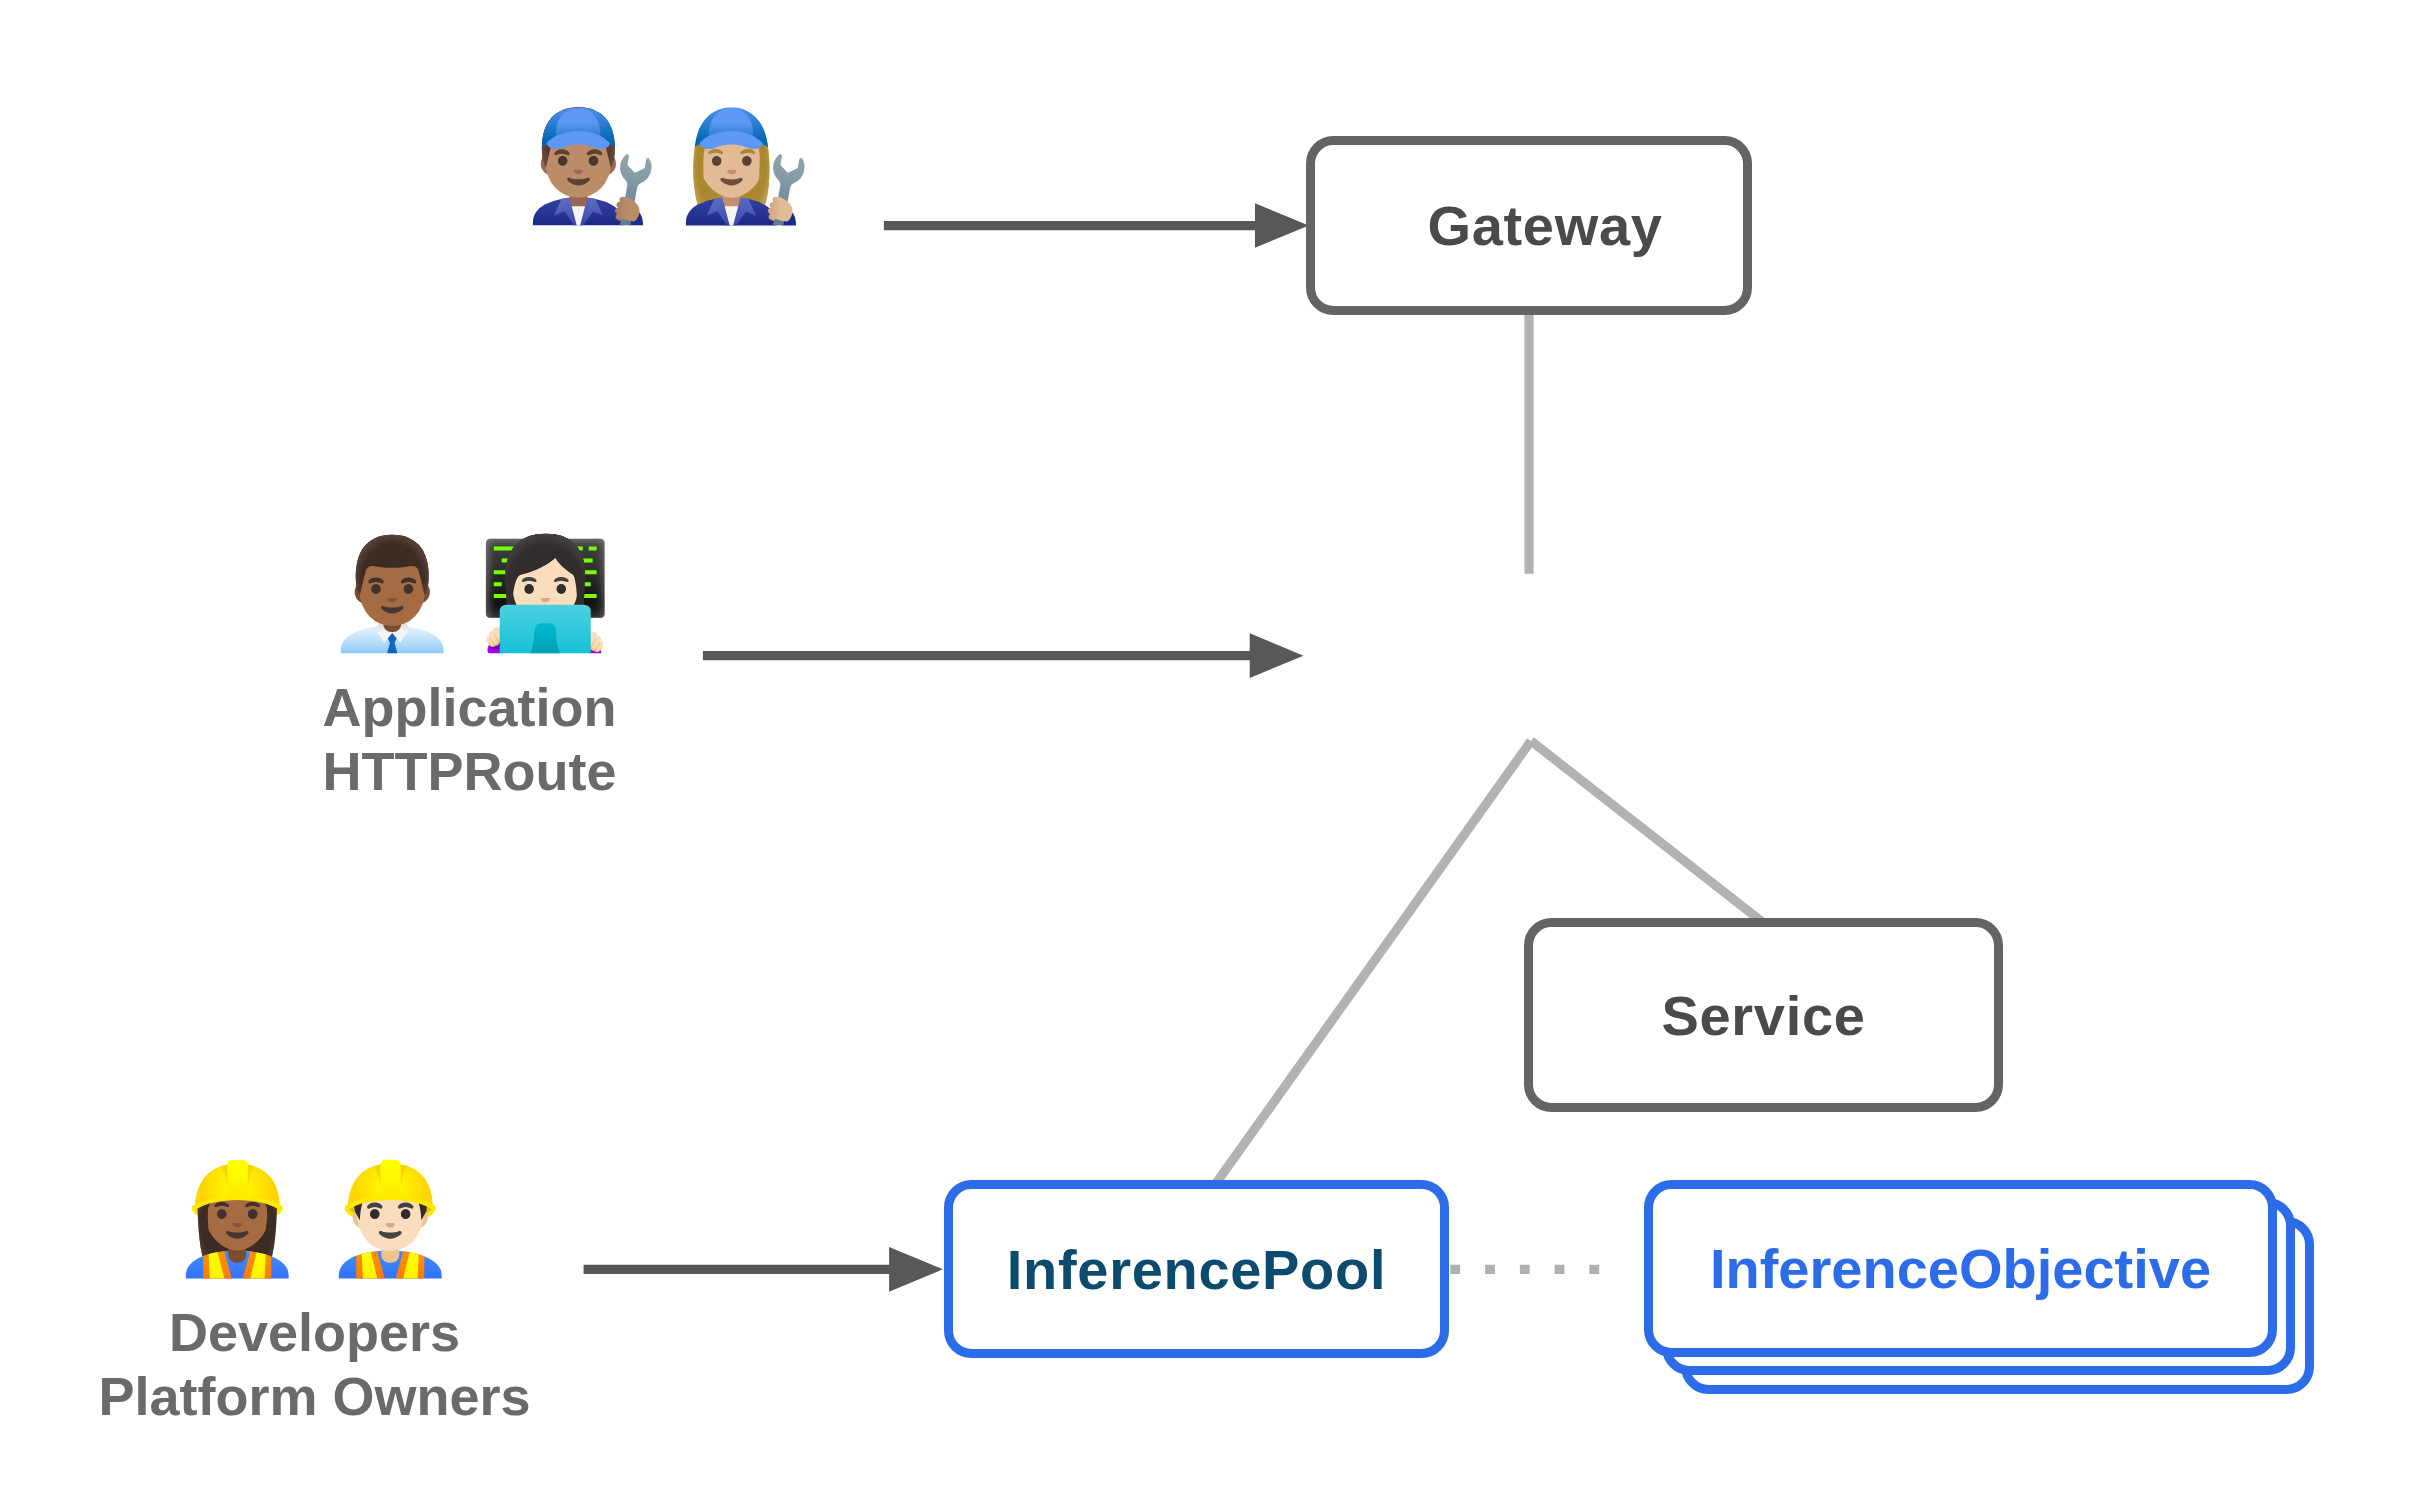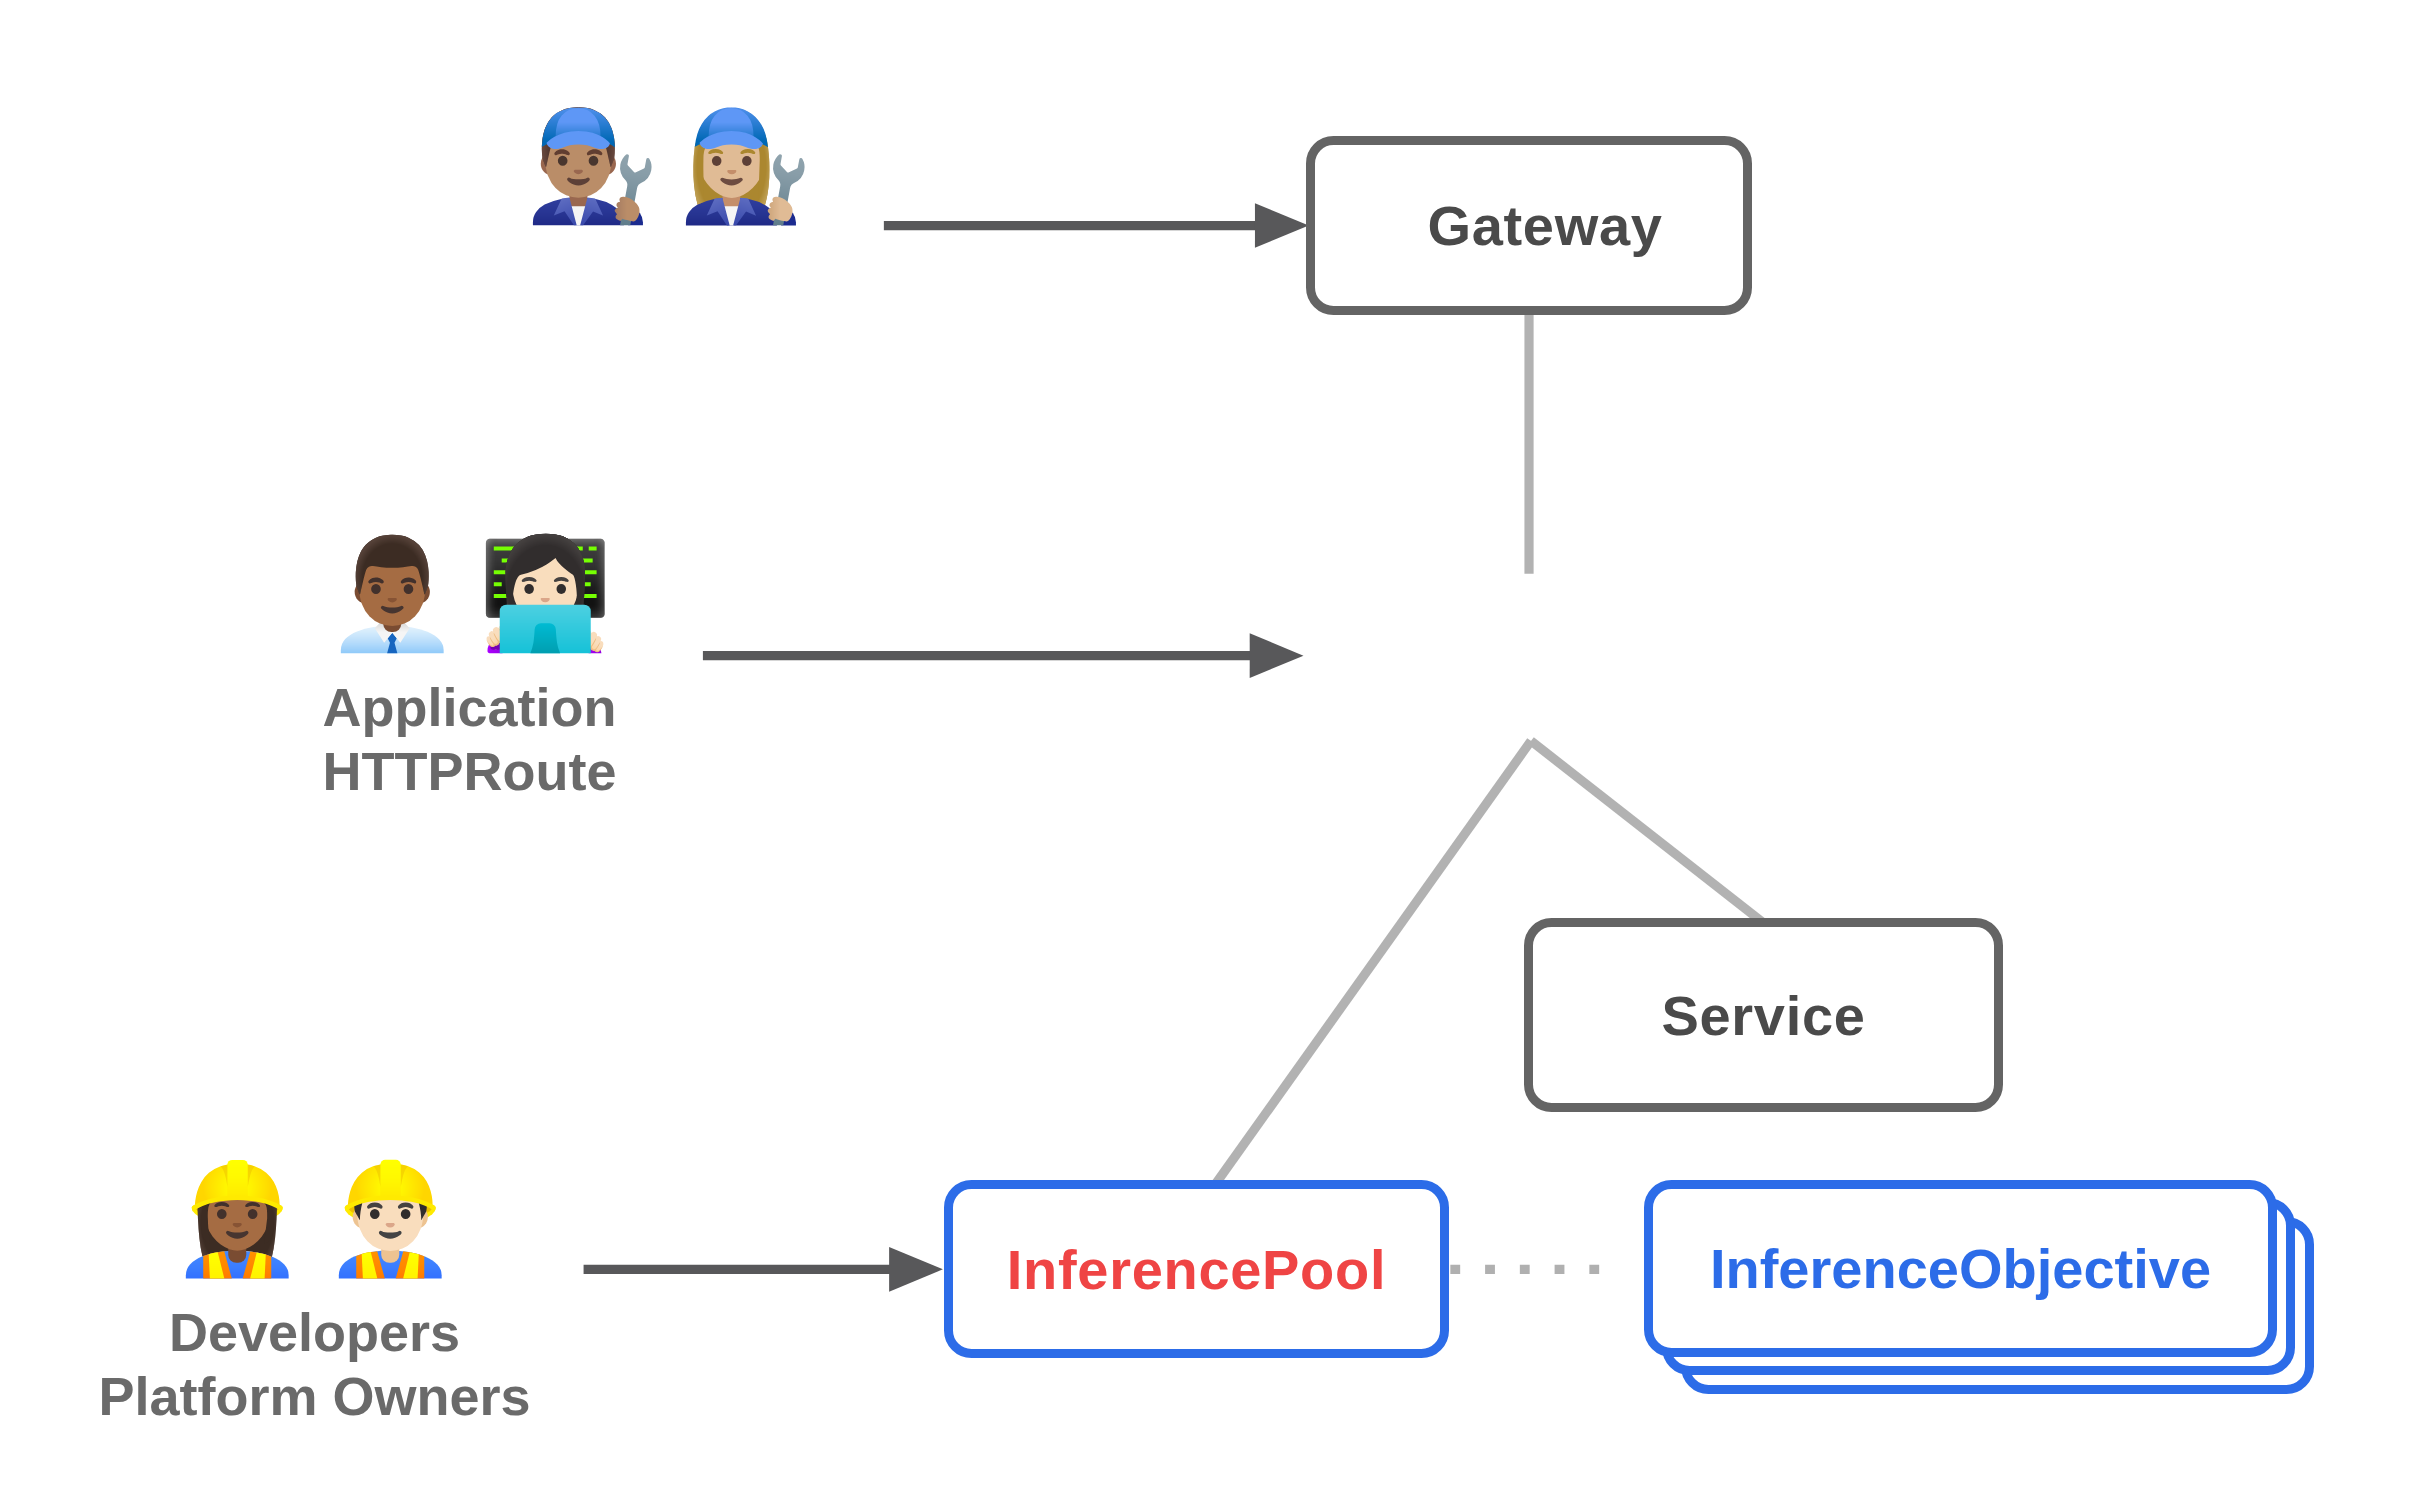--- a/index.html
+++ b/index.html
@@ -35,21 +35,21 @@
     font-size: 56px;
     letter-spacing: 0.7px;
     white-space: nowrap;
   }
   .node.core {
     border: 9.2px solid #646464;
     color: #4a4a4a;
   }
   .node.ext {
     border: 9.2px solid #2c6ce8;
-    color: #ef4444;
+    color: #0c4a6e;
   }
   .stack {
     position: absolute;
     z-index: 2;
     left: 1617px; top: 1180px;
     width: 670px; height: 214px; margin-left: 27px;
   }
   .stack-layer {
     position: absolute;
     box-sizing: border-box;

